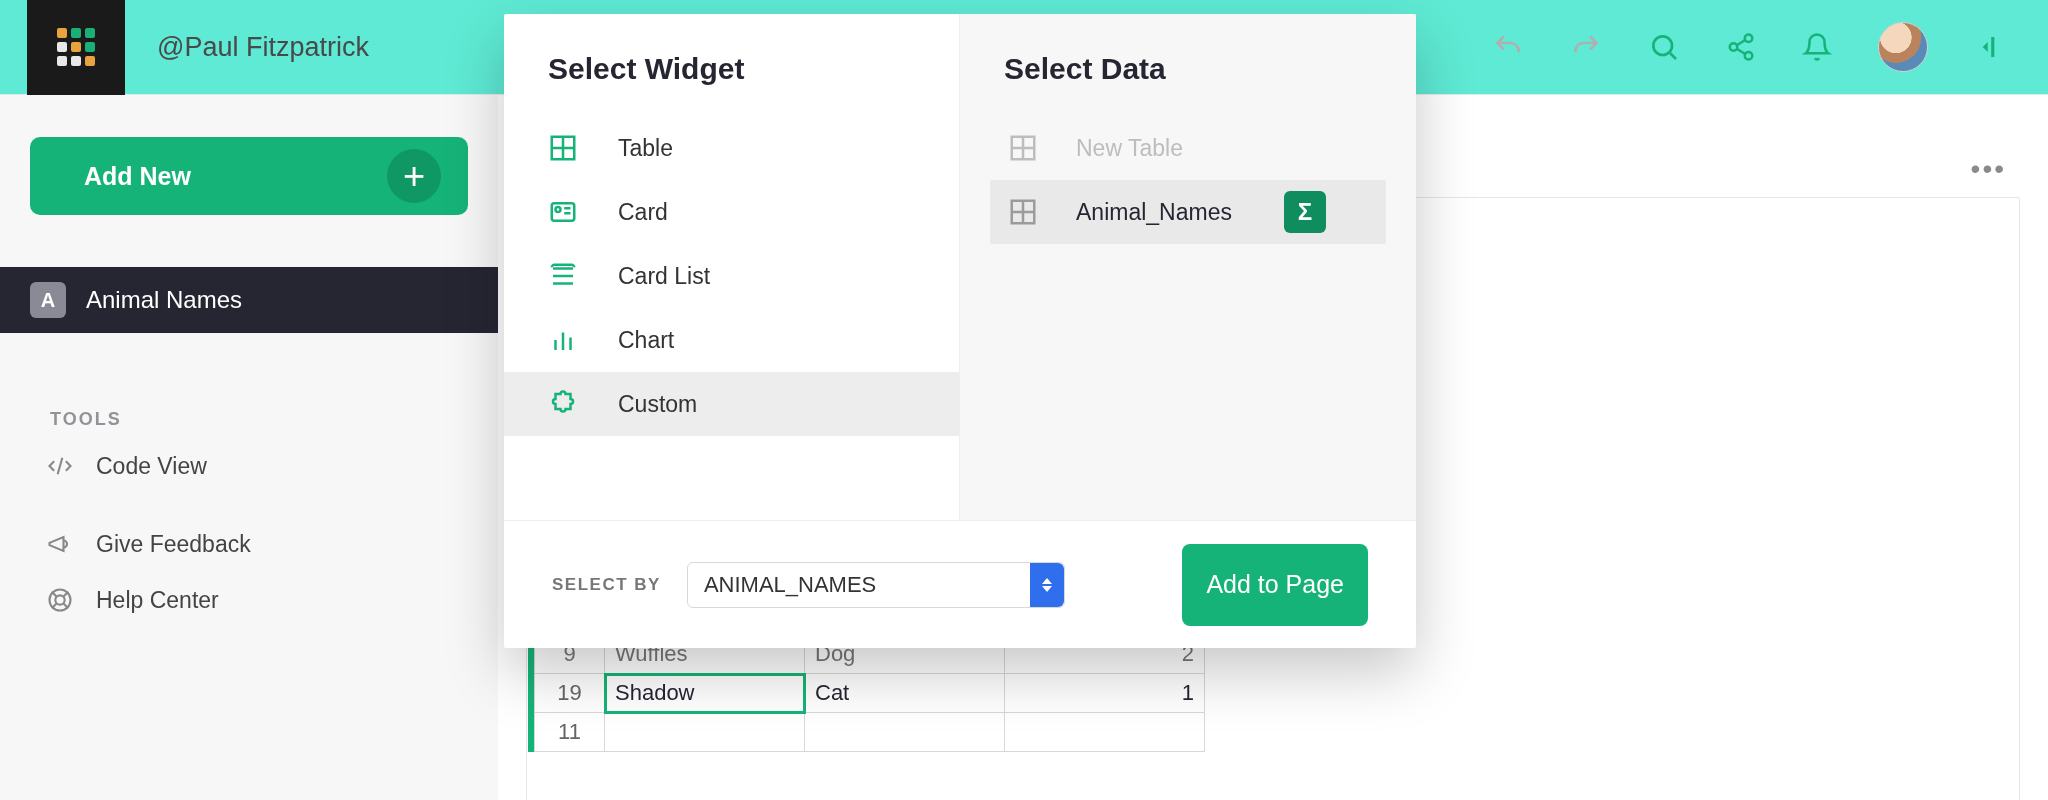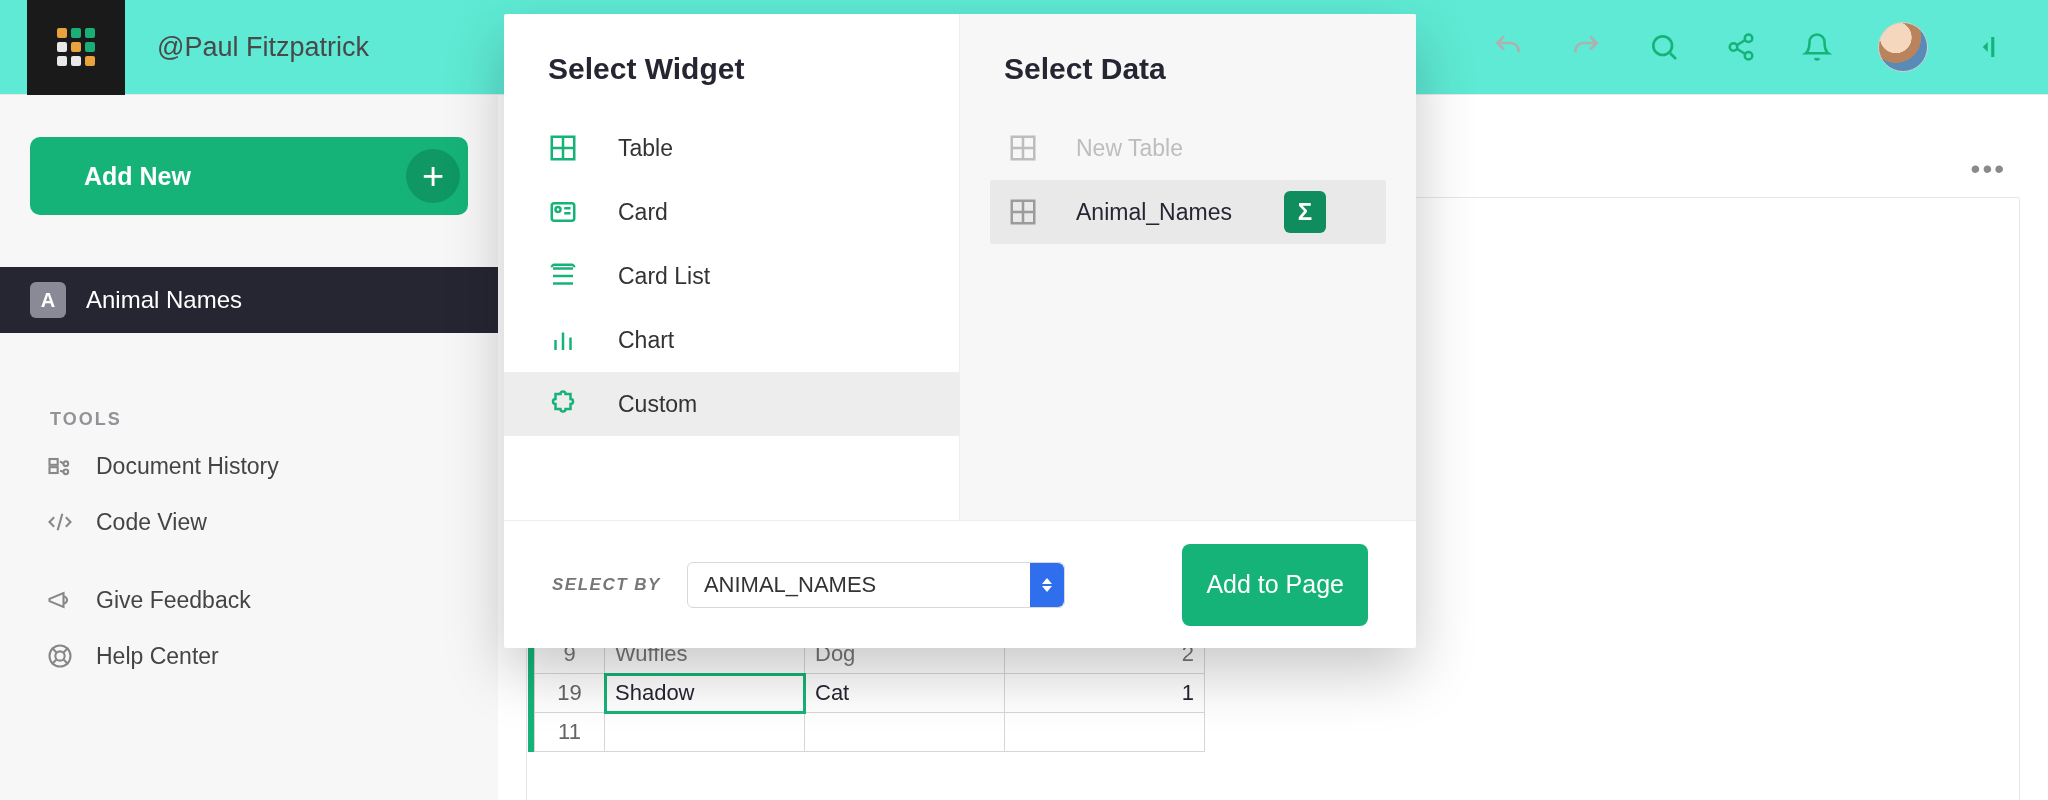--- a/index.html
+++ b/index.html
@@ -44,21 +44,21 @@
   .sidebar {
     position: absolute; left:0; top:95px; bottom:0; width: 498px;
     background:#f7f7f7;
   }
   .add-new {
     margin: 42px 30px 0 30px;
     height: 78px;
     background:#16b378; color:#fff;
     border-radius: 10px;
     display:flex; align-items:center; justify-content:space-between;
-    padding: 0 8px 0 54px;
+    padding: 0 27px 0 54px;
     font-size: 25px; font-weight: 700;
     cursor:pointer;
   }
   .add-new .plus-circle{
     width:54px; height:54px; border-radius:50%;
     background:#0f9863; display:flex; align-items:center; justify-content:center;
     font-size:38px; font-weight:400;
   }
   .pages { margin-top: 52px; }
   .page-item {
@@ -154,21 +154,21 @@
     font-size:24px; font-weight:600; margin-left:14px;
   }
 
   .modal-footer {
     border-top:1px solid #eee;
     height:128px;
     display:flex; align-items:center;
     padding: 0 48px;
     gap: 26px;
   }
-  .select-by-label { font-size:17px; letter-spacing:1.5px; color:#777; font-weight:600;font-style:italic;}
+  .select-by-label { font-size:17px; letter-spacing:1.5px; color:#777; font-weight:600;}
   .select-by {
     flex: 0 0 378px; height:46px;
     border:1px solid #d8d8d8; border-radius:6px;
     display:flex; align-items:center; justify-content:space-between;
     padding:0 0 0 16px; font-size:22px; color:#333;
     background:#fff;
   }
   .select-by .chev {
     width:34px; height:44px;
     background:#2f6fed; border-radius:0 6px 6px 0;
@@ -260,31 +260,20 @@
 
   <div class="pages">
     <div class="page-item active">
       <span class="page-badge">A</span>
       <span>Animal Names</span>
     </div>
   </div>
 
   <div class="tools-label">TOOLS</div>
 
-  <div class="tool-item">
-    <svg width="28" height="28" viewBox="0 0 24 24" fill="none" stroke="currentColor" stroke-width="1.8">
-        <rect x="3" y="6" width="7" height="5"></rect>
-        <rect x="3" y="13" width="7" height="5"></rect>
-        <circle cx="17" cy="10" r="2"></circle>
-        <circle cx="17" cy="17" r="2"></circle>
-        <line x1="12" y1="8" x2="15" y2="10"></line>
-        <line x1="12" y1="16" x2="15" y2="17"></line>
-      </svg>
-    <span>Document History</span>
-  </div>
   <div class="tool-item">
     <svg width="28" height="28" viewBox="0 0 24 24" fill="none" stroke="currentColor" stroke-width="1.8">
         <polyline points="7 8 3 12 7 16"></polyline>
         <polyline points="17 8 21 12 17 16"></polyline>
         <line x1="14" y1="5" x2="10" y2="19"></line>
       </svg>
     <span>Code View</span>
   </div>
 
   <div class="tool-gap"></div>

